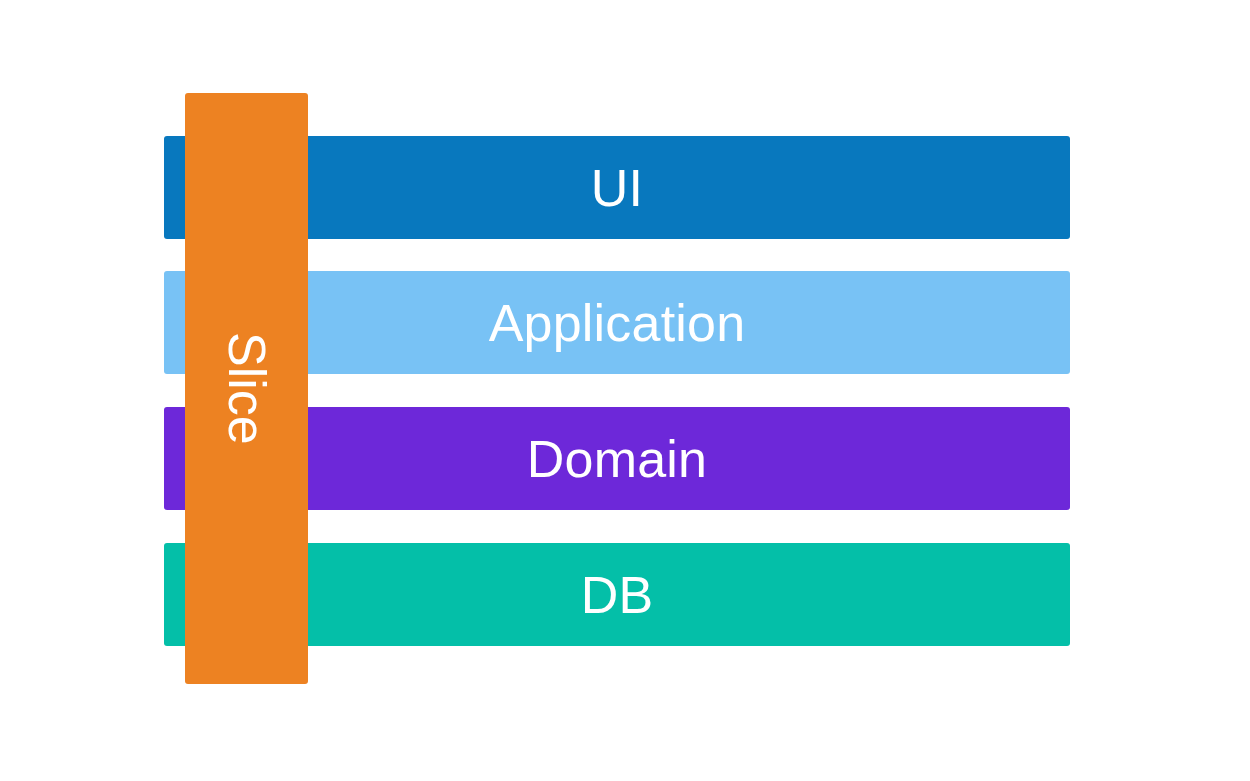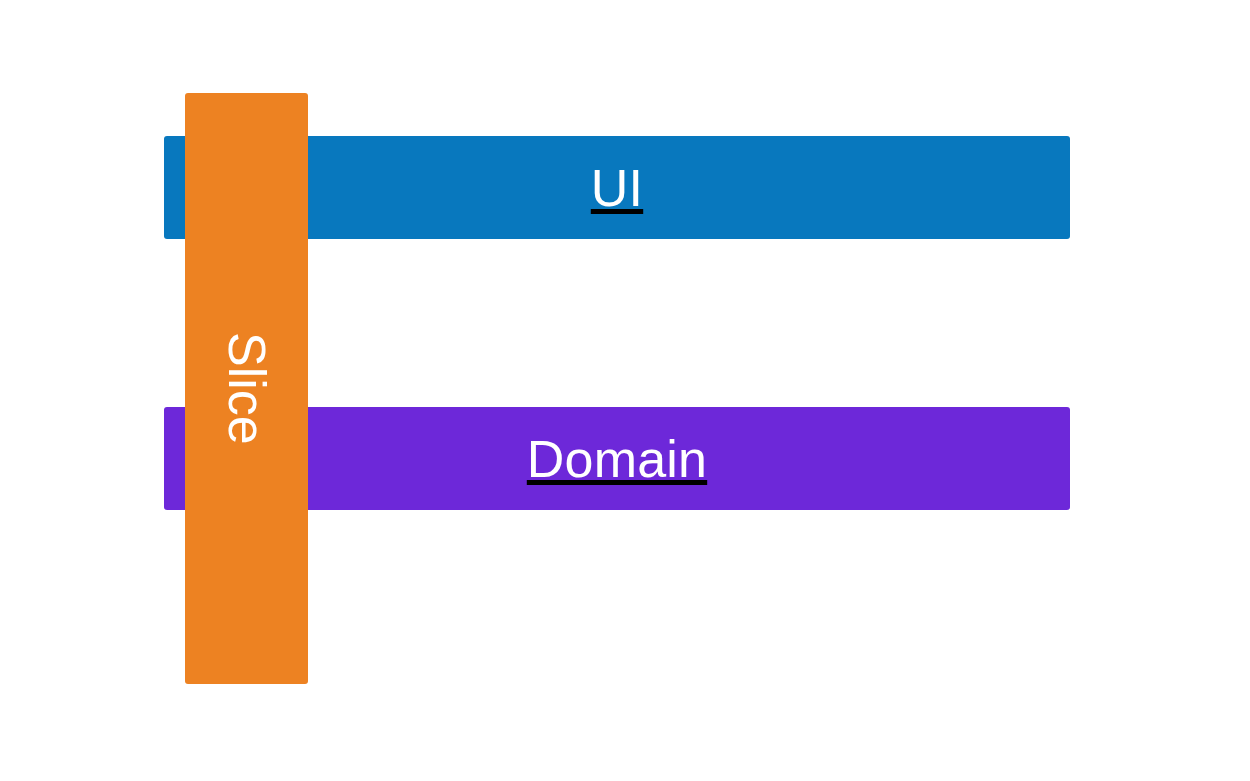--- a/index.html
+++ b/index.html
@@ -26,21 +26,20 @@
   .layer-bar {
     position: absolute;
     left: 164px;
     width: 906px;
     height: 103px;
     border-radius: 3px;
     display: flex;
     align-items: center;
     justify-content: center;
     box-sizing: border-box;
-    text-decoration: underline;
   }
 
   .layer-bar .layer-label {
     color: #ffffff;
     font-size: 52px;
     font-weight: 300;
     line-height: 1;
     letter-spacing: 0.2px;
     white-space: nowrap;
     
@@ -81,23 +80,29 @@
 </style>
 </head>
 <body>
 
 <div id="diagram-canvas" style="background-color: rgb(255, 255, 255);">
 
   <div class="layer-bar" id="layer-bar-0" style="background-color: rgb(8, 120, 190);">
     <span class="layer-label" style="color: rgb(255, 255, 255);">UI</span>
   </div>
 
+  <div class="layer-bar" id="layer-bar-1" style="background-color: rgb(120, 194, 245);">
+    <span class="layer-label" style="color: rgb(255, 255, 255);">Application</span>
+  </div>
 
   <div class="layer-bar" id="layer-bar-2" style="background-color: #6d28d9;">
     <span class="layer-label" style="color: rgb(255, 255, 255);">Domain</span>
   </div>
 
+  <div class="layer-bar" id="layer-bar-3" style="background-color: rgb(4, 191, 168);">
+    <span class="layer-label" style="color: rgb(255, 255, 255);">DB</span>
+  </div>
 
   <div id="slice-bar" style="background-color: rgb(237, 130, 34);">
     <span class="slice-label" style="color: rgb(255, 255, 255);">Slice</span>
   </div>
 
 </div>
 
 </body></html>

